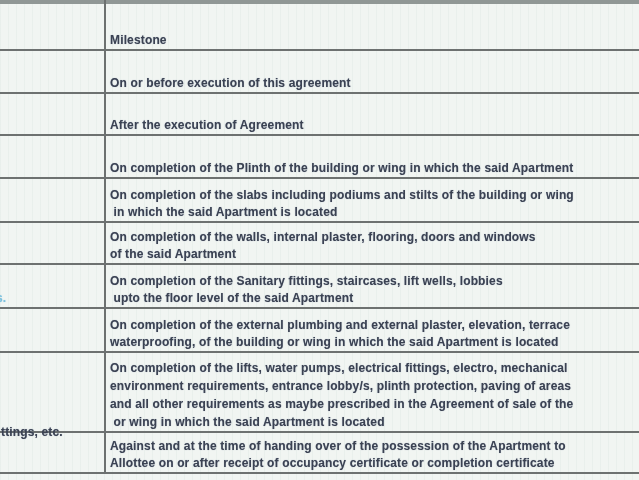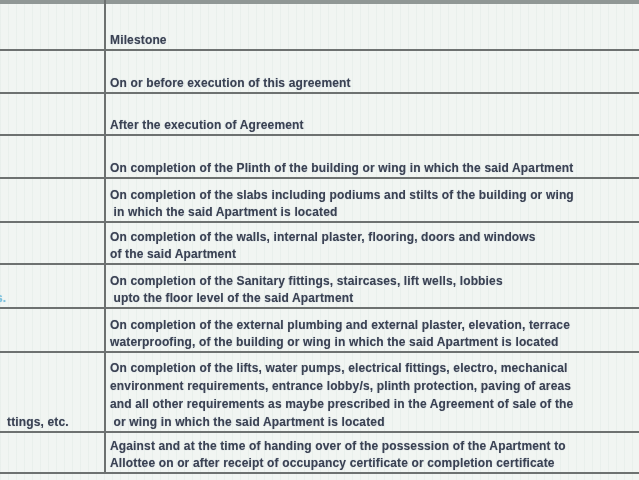--- a/index.html
+++ b/index.html
@@ -34,21 +34,21 @@
   .r7{top:265px;height:42px;}
   .r8{top:309px;height:42px;}
   .r9{top:353px;height:78px;line-height:18px;}
   .r10{top:433px;height:39px;}
   
   .lcell{
     position:absolute;left:0;width:104px;overflow:hidden;
     display:flex;flex-direction:column;justify-content:flex-end;
     line-height:17px;
   }
-  .l9{top:353px;height:78px;padding-bottom:5px;padding-left:7px;line-height:18px;}
+  .l9{top:363px;height:78px;padding-bottom:5px;padding-left:1px;line-height:18px;}
   .l7{top:265px;height:42px;padding-bottom:3px;}
   .blue-frag{color:#7cc0dd;margin-left:-4px;text-shadow:0 0 1px rgba(120,190,220,0.5);}
 </style>
 </head>
 <body>
 
 <div class="screen">
 
   <div class="topband"></div>
   <div class="vline"></div>

